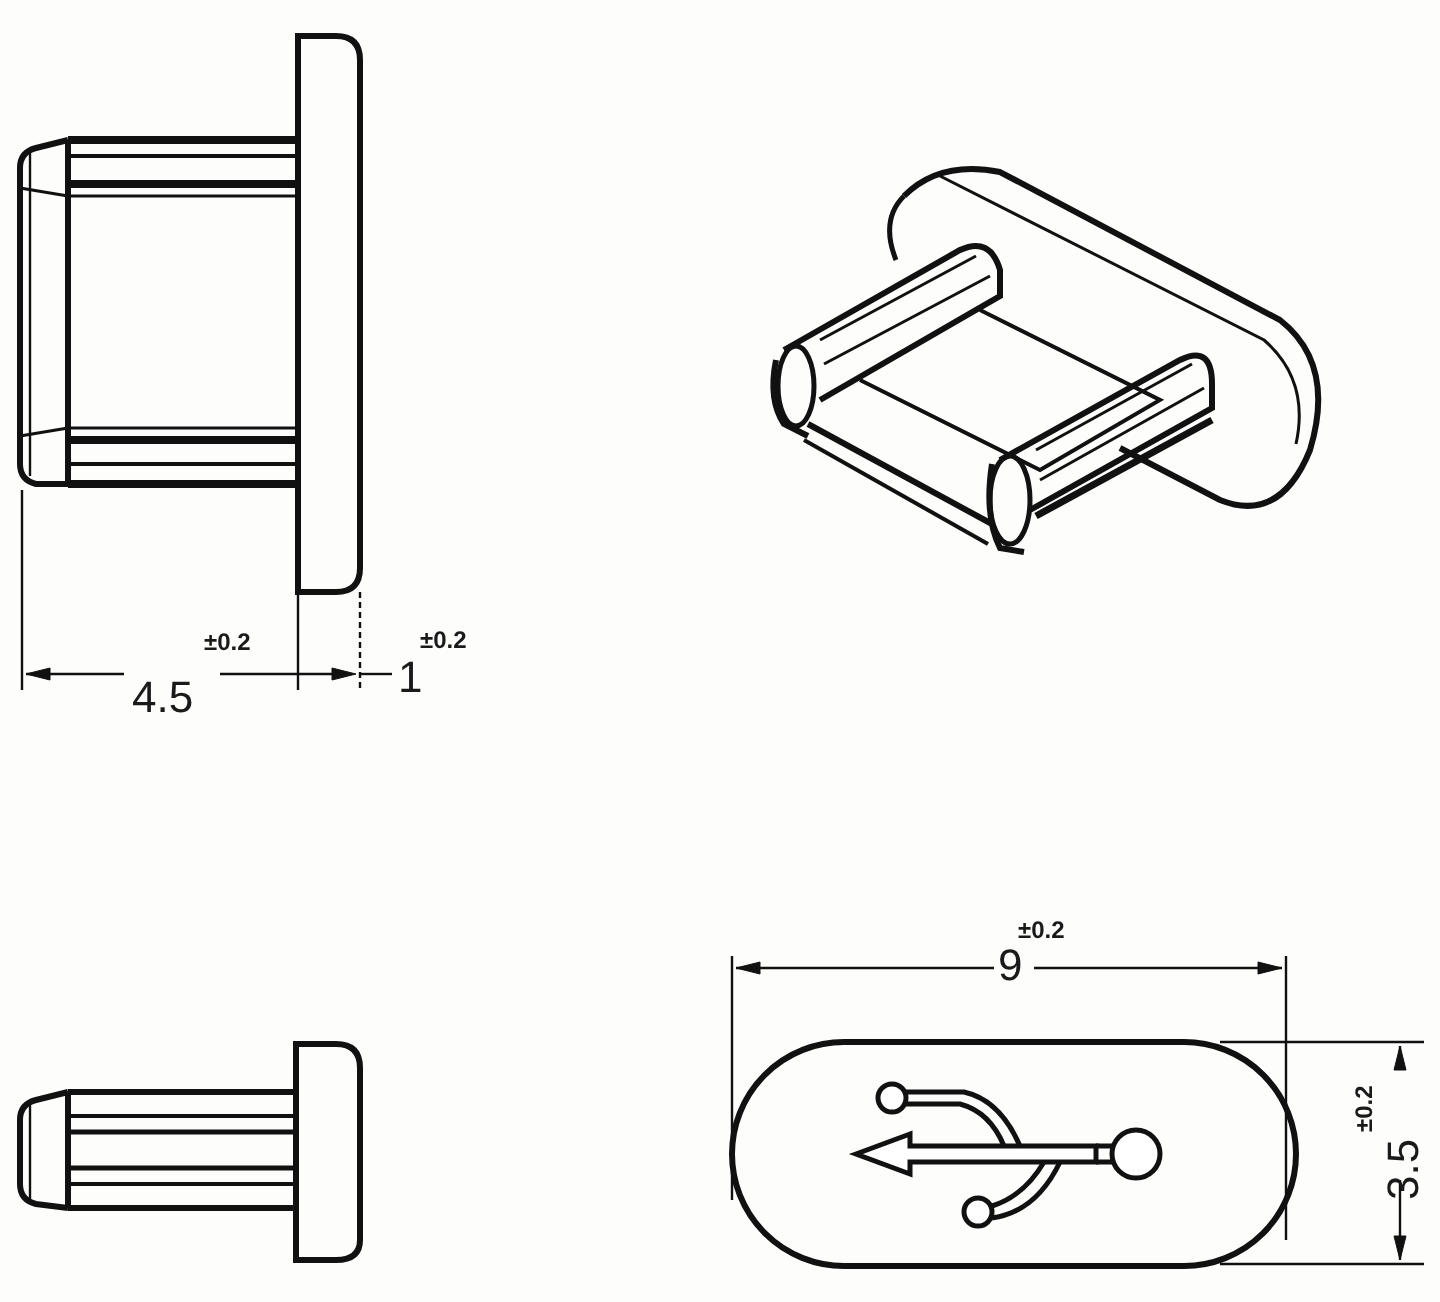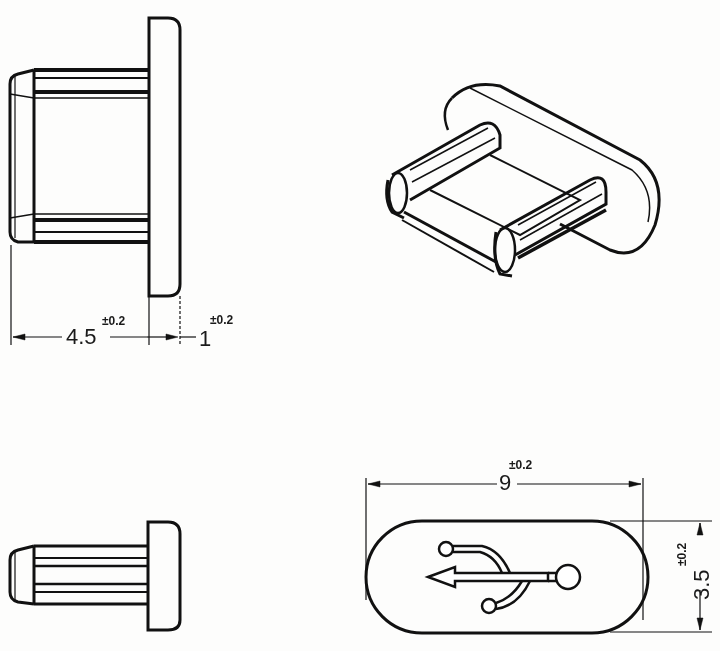--- a/index.html
+++ b/index.html
@@ -113,21 +113,21 @@
 
       <circle cx="568" cy="577" r="12" fill="#fff"></circle>
       <path d="M548 573 L556 573 M548 581 L556 581"></path>
 
       <circle cx="489" cy="606" r="7" fill="#fff"></circle>
       <path d="M496 603 Q512 598 522 581"></path>
       <path d="M496 609 Q518 606 530 581"></path>
     </g>
   </svg>
 
-  <div class="dim-text big" style="left:66px; top:324px;">4.5</div>
+  <div class="dim-text big" style="left:66px; top:336px;">4.5</div>
   <div class="dim-text tol" style="left:102px; top:314px;">±0.2</div>
 
   <div class="dim-text big" style="left:199px; top:326px;">1</div>
   <div class="dim-text tol" style="left:210px; top:313px;">±0.2</div>
 
   <div class="dim-text big" style="left:499px; top:470px;">9</div>
   <div class="dim-text tol" style="left:509px; top:458px;">±0.2</div>
 
   <div class="dim-text big rot" style="left:689px; top:600px;">3.5</div>
   <div class="dim-text tol rot" style="left:675px; top:566px;">±0.2</div>

